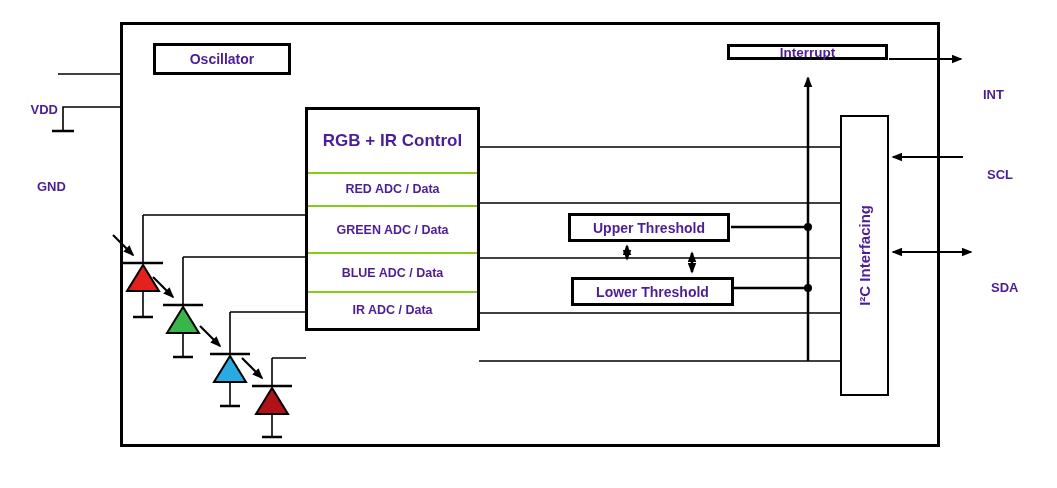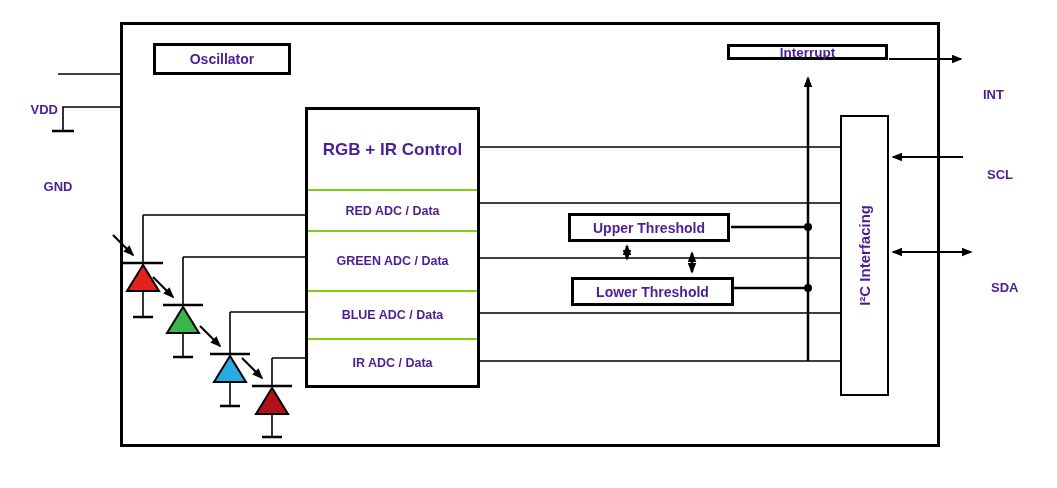--- a/index.html
+++ b/index.html
@@ -113,21 +113,21 @@
       <line x1="242" y1="358" x2="262" y2="378" stroke-width="2.2" marker-end="url(#arr)"></line>
     </g>
   </svg>
 
   <div class="box" style="left:120px;top:22px;width:820px;height:425px;background:transparent;"></div>
 
   <div class="box f14" style="left:153px;top:43px;width:138px;height:32px;">
     <span>Oscillator</span>
   </div>
 
-  <div class="box stack" style="left:305px;top:107px;width:175px;height:281px;">
+  <div class="box stack" style="left:305px;top:107px;width:175px;height:224px;">
     <div class="stack-row first" style="height:79px;">
       <span>RGB + IR Control</span>
     </div>
     <div class="stack-row divided" style="height:41px;">
       <span>RED ADC / Data</span>
     </div>
     <div class="stack-row divided" style="height:60px;">
       <span>GREEN ADC / Data</span>
     </div>
     <div class="stack-row divided" style="height:48px;">
@@ -147,18 +147,18 @@
 
   <div class="box f13" style="left:727px;top:44px;width:161px;height:16px;">
     <span>Interrupt</span>
   </div>
 
   <div class="box i2c-box" style="left:840px;top:115px;width:49px;height:281px;">
     <span class="vtext">I²C Interfacing</span>
   </div>
 
   <div class="pin-label" style="left:20px;top:66px;width:38px;text-align:right;">VDD</div>
-  <div class="pin-label" style="left:37px;top:143px;width:42px;text-align:center;">GND</div>
+  <div class="pin-label" style="left:37px;top:143px;width:42px;">GND</div>
   <div class="pin-label" style="left:983px;top:51px;">INT</div>
   <div class="pin-label" style="left:987px;top:131px;">SCL</div>
   <div class="pin-label" style="left:991px;top:244px;">SDA</div>
 
 </div>
 
 </body></html>

